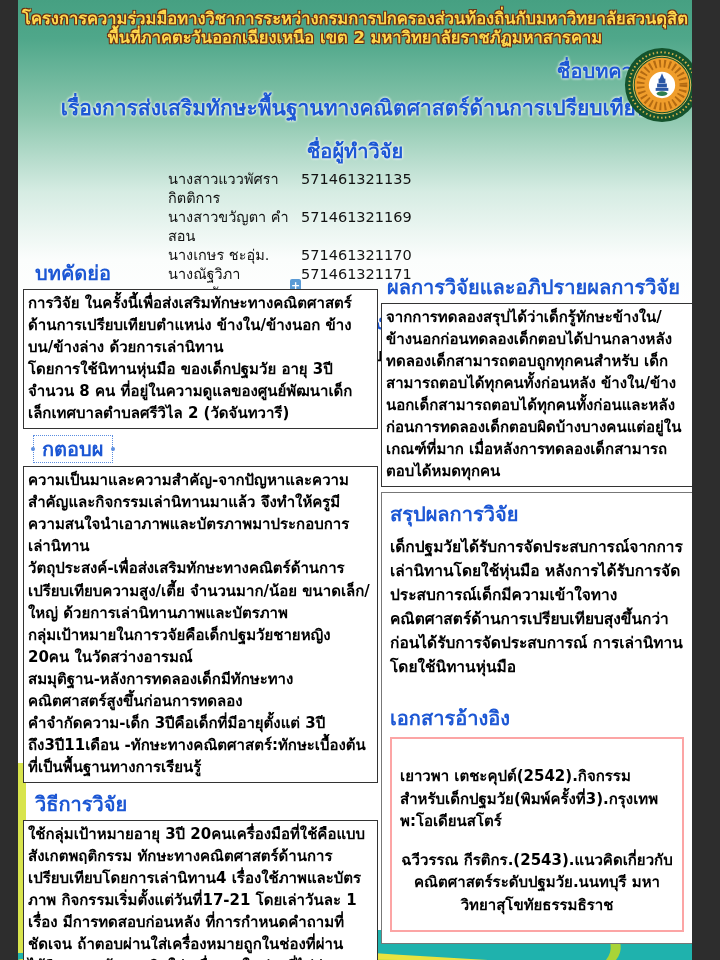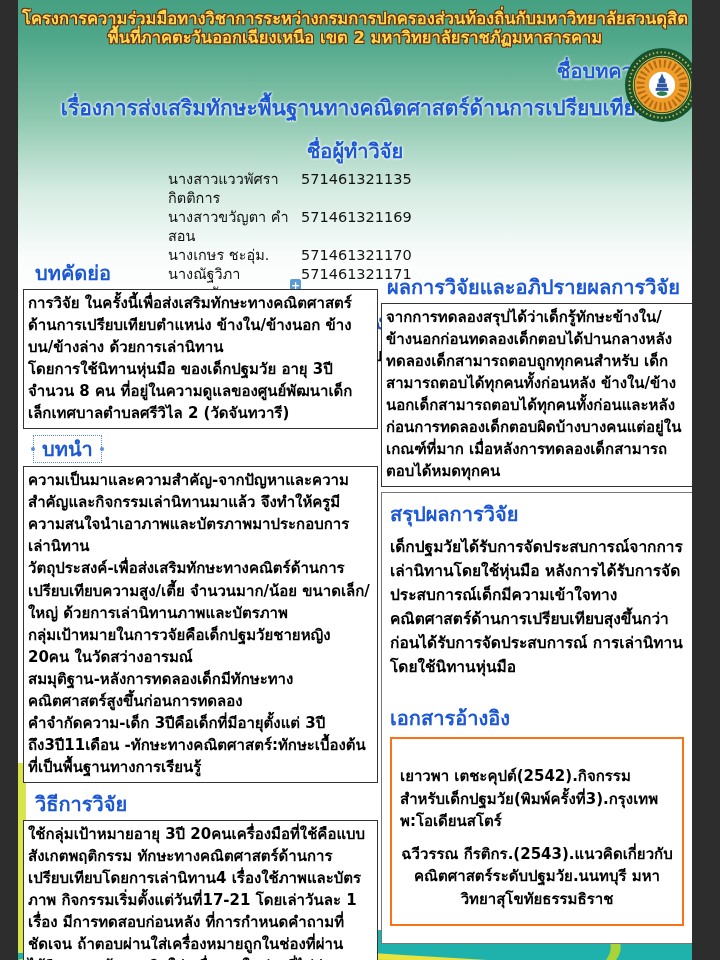--- a/index.html
+++ b/index.html
@@ -74,25 +74,25 @@
   .m-t6{margin-top:6px;}
 
   .bigbox{
     margin-top:5px;border:1px solid #777;background:#ffffff;
     padding:8px 8px 10px 8px;min-height:452px;box-sizing:border-box;
   }
   .summary-text{
     color:#000;font-weight:700;font-size:15.5px;line-height:1.55;margin-top:8px;white-space:pre-line;
   }
   .refbox{
-    margin-top:6px;border:2px solid #f97316;background:#ffffff;
+    margin-top:6px;border:2px solid #fca5a5;background:#ffffff;
     padding:26px 8px 14px 8px;color:#000;font-weight:700;font-size:15px;line-height:1.5;
     position:relative;z-index:2;
   }
-  .ref2{text-align:center;margin-top:10px;}
+  .ref2{text-align:center;margin-top:16px;}
   .min-abs{min-height:130px;box-sizing:border-box;}
   .min-intro{min-height:286px;box-sizing:border-box;}
   .min-method{min-height:168px;box-sizing:border-box;}
   .min-results{min-height:176px;box-sizing:border-box;}
 </style>
 </head>
 <body>
 
 <div class="side-strip left"></div>
 <div class="side-strip right"></div>
@@ -156,21 +156,21 @@
     <div class="bluehead h-org-label">ชื่อหน่วยงาน</div>
     <div class="org-name">ศูนย์พัฒนาเด็กเล็กเทศบาลตำบลศรีวิไล ตำบลศรีวิไล อำเภอศรีวิไล จังหวัดบึงกาฬ</div>
   </div>
 
   <div class="col col-left">
     <div class="sect-head">บทคัดย่อ</div>
     <div class="tbox min-abs">การวิจัย ในครั้งนี้เพื่อส่งเสริมทักษะทางคณิตศาสตร์ด้านการเปรียบเทียบตำแหน่ง ข้างใน/ข้างนอก ข้างบน/ข้างล่าง ด้วยการเล่านิทาน
 โดยการใช้นิทานหุ่นมือ ของเด็กปฐมวัย อายุ 3ปี จำนวน 8 คน ที่อยู่ในความดูแลของศูนย์พัฒนาเด็กเล็กเทศบาลตำบลศรีวิไล 2 (วัดจันทวารี)</div>
 
     <div class="m-t6">
-      <span class="sect-head sel-head" style="margin-left:10px">บทนำ</span>
+      <span class="sect-head sel-head" style="margin-left:10px">กตอบผ</span>
     </div>
     <div class="tbox min-intro">ความเป็นมาและความสำคัญ-จากปัญหาและความสำคัญและกิจกรรมเล่านิทานมาแล้ว จึงทำให้ครูมีความสนใจนำเอาภาพและบัตรภาพมาประกอบการเล่านิทาน
 วัตถุประสงค์-เพื่อส่งเสริมทักษะทางคณิตร์ด้านการเปรียบเทียบความสูง/เตี้ย จำนวนมาก/น้อย ขนาดเล็ก/ใหญ่ ด้วยการเล่านิทานภาพและบัตรภาพ
 กลุ่มเป้าหมายในการวจัยคือเด็กปฐมวัยชายหญิง 20คน ในวัดสว่างอารมณ์
 สมมุติฐาน-หลังการทดลองเด็กมีทักษะทางคณิตศาสตร์สูงขึ้นก่อนการทดลอง
 คำจำกัดความ-เด็ก 3ปีคือเด็กที่มีอายุตั้งแต่ 3ปีถึง3ปี11เดือน -ทักษะทางคณิตศาสตร์:ทักษะเบื้องต้นที่เป็นพื้นฐานทางการเรียนรู้</div>
 
     <div class="sect-head m-t8">วิธีการวิจัย</div>
     <div class="tbox min-method">ใช้กลุ่มเป้าหมายอายุ 3ปี 20คนเครื่องมือที่ใช้คือแบบสังเกตพฤติกรรม ทักษะทางคณิตศาสตร์ด้านการเปรียบเทียบโดยการเล่านิทาน4 เรื่องใช้ภาพและบัตรภาพ กิจกรรมเริ่มตั้งแต่วันที่17-21 โดยเล่าวันละ 1 เรื่อง มีการทดสอบก่อนหลัง ที่การกำหนดคำถามที่ชัดเจน ถ้าตอบผ่านใส่เครื่องหมายถูกในช่องที่ผ่านได้1คะแนนถ้าตอบผิดใส่เครื่องถูกในช่องที่ไม่ผ่าน</div>
   </div>

